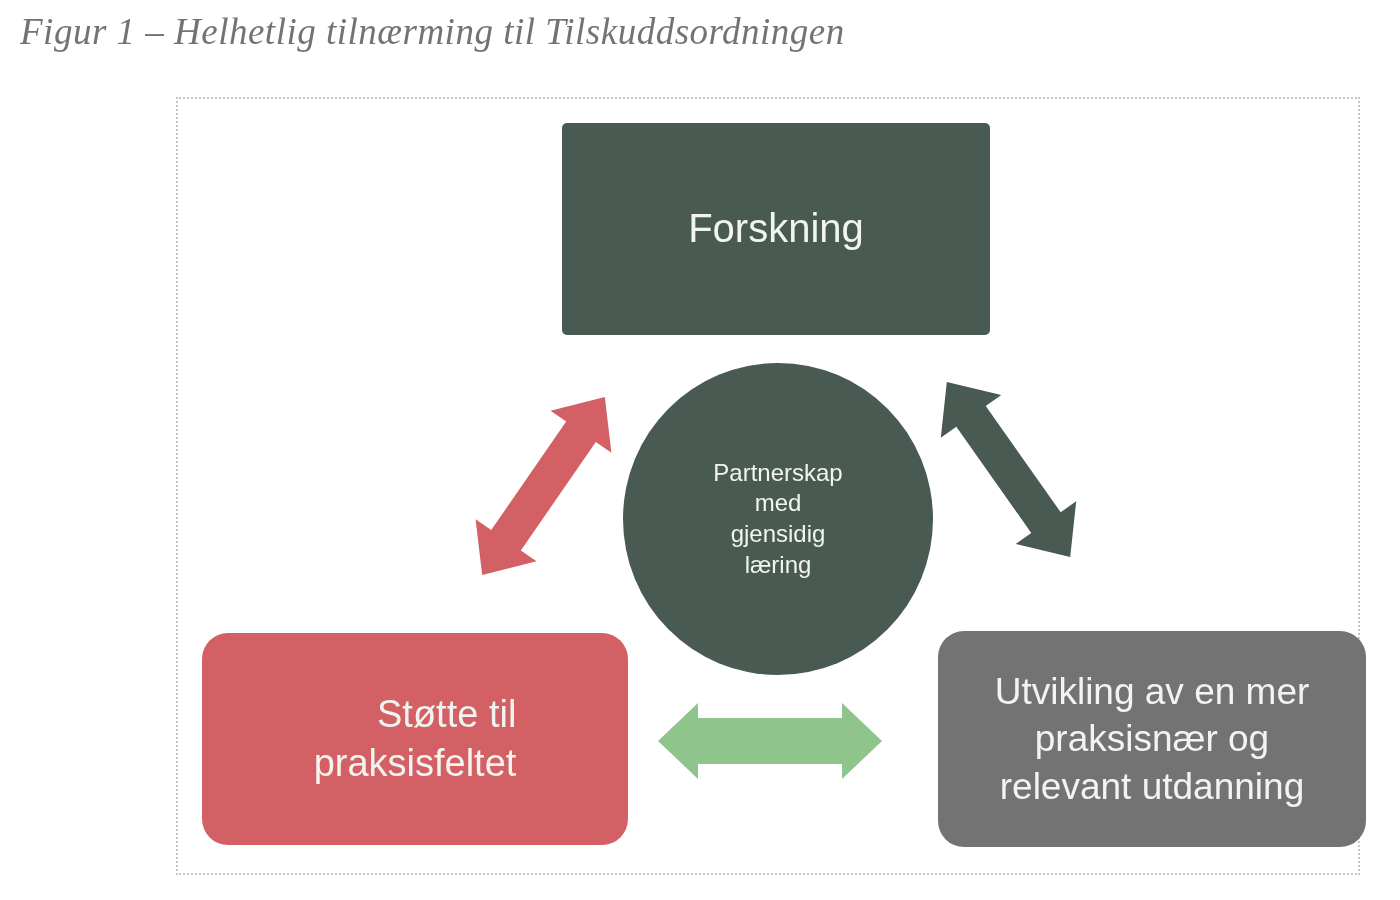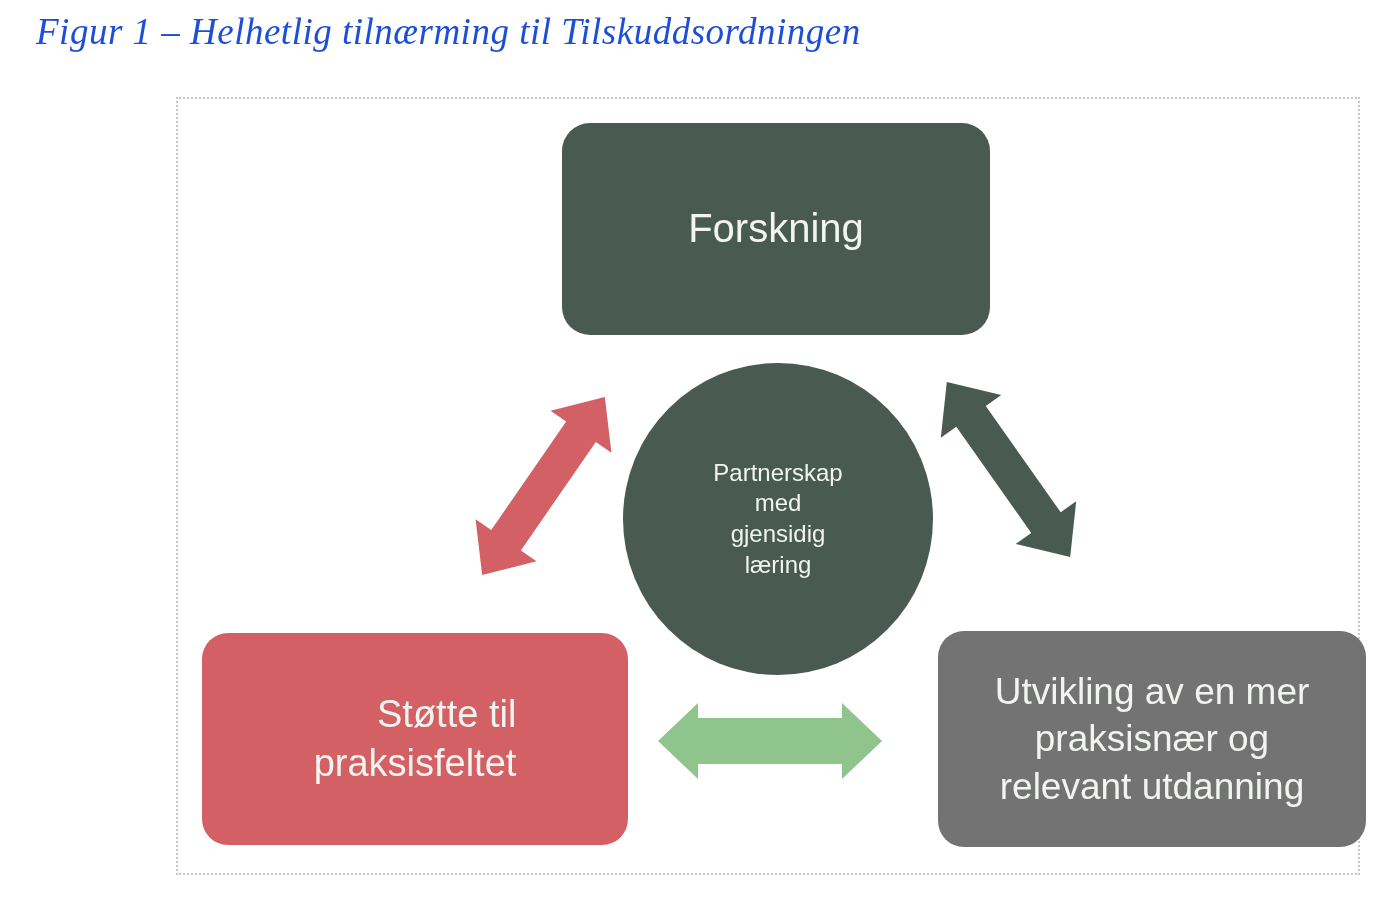--- a/index.html
+++ b/index.html
@@ -1,26 +1,26 @@
 <!DOCTYPE html>
 <html><head>
 <meta charset="utf-8">
 <style>
   html,body{margin:0;padding:0;background:#ffffff;}
   .page{position:relative;width:1400px;height:900px;background:#ffffff;overflow:hidden;
         font-family:"Liberation Sans",sans-serif;}
-  .figure-title{position:absolute;left:36px;top:10px;font-family:"Liberation Serif",serif;
-        font-style:italic;font-size:37px;color:#1d4ed8;letter-spacing:0.5px;}
+  .figure-title{position:absolute;left:20px;top:10px;font-family:"Liberation Serif",serif;
+        font-style:italic;font-size:37px;color:#737373;letter-spacing:0.5px;}
   .diagram-frame{position:absolute;left:176px;top:97px;width:1184px;height:778px;
         border:2px dotted #c6c6c6;box-sizing:border-box;background:transparent;}
   .arrow-layer{position:absolute;left:0;top:0;width:1400px;height:900px;pointer-events:none;}
   .node{position:absolute;display:flex;align-items:center;justify-content:center;
         text-align:center;color:#f1f4f0;box-sizing:border-box;}
   .node .label{white-space:pre-line;line-height:1.28;}
-  .node-top{left:562px;top:123px;width:428px;height:212px;border-radius:28px;font-size:40px;}
+  .node-top{left:562px;top:123px;width:428px;height:212px;border-radius:5px;font-size:40px;}
   .node-circle{left:623px;top:363px;width:310px;height:312px;border-radius:50%;font-size:24px;}
   .node-bl{left:202px;top:633px;width:426px;height:212px;border-radius:26px;font-size:38px;}
   .node-br{left:910px;top:631px;width:428px;height:216px;border-radius:26px;font-size:37px;}
 </style>
 </head>
 <body>
 
 <div class="page">
 
   <div class="figure-title">Figur 1 – Helhetlig tilnærming til Tilskuddsordningen</div>

